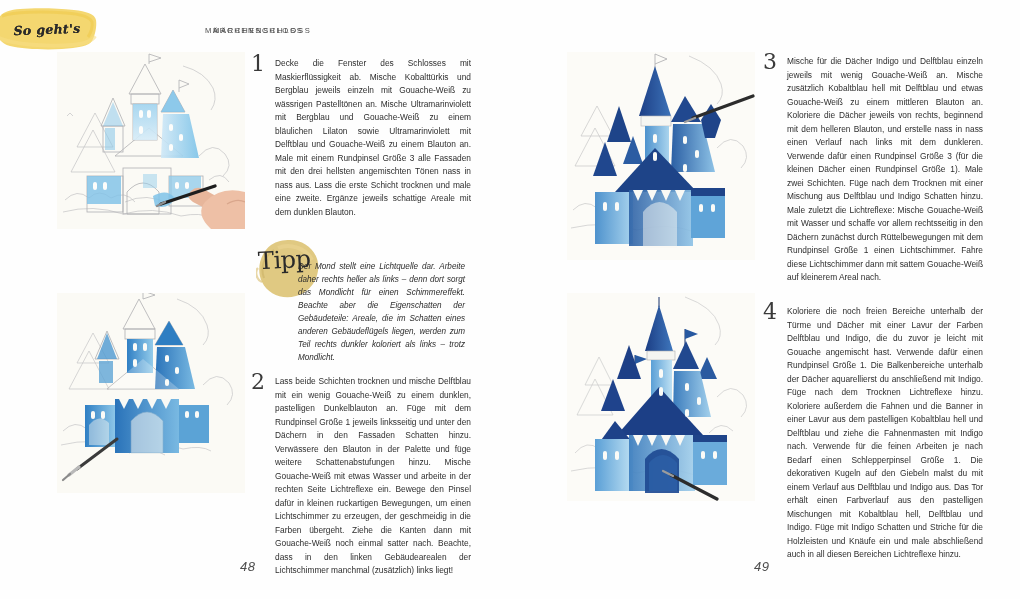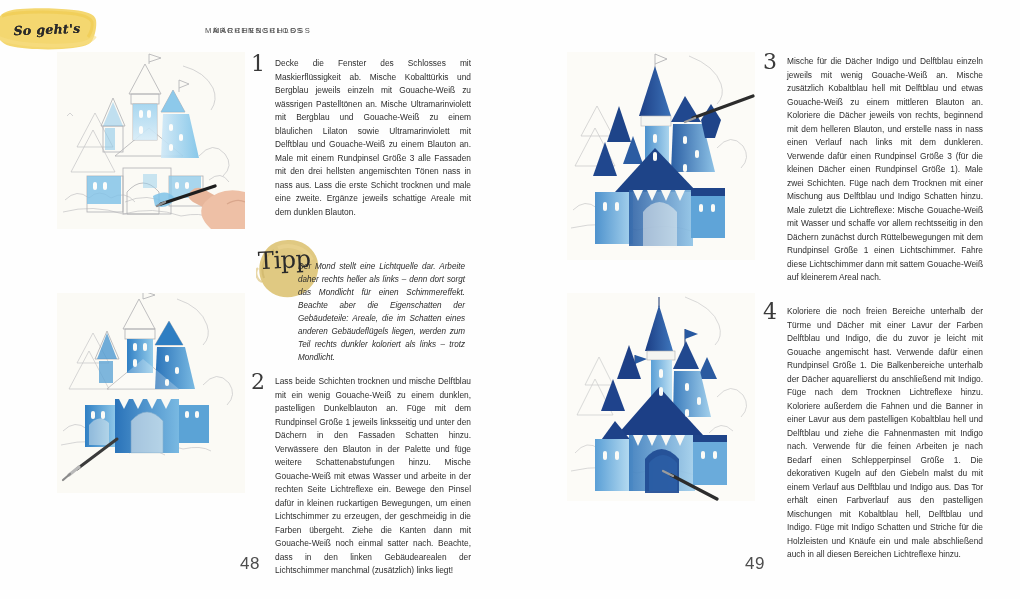--- a/index.html
+++ b/index.html
@@ -34,22 +34,23 @@
     font-size:7.6px; letter-spacing:1.7px; color:#4a4a4a;
     font-family:"Liberation Sans", sans-serif; font-weight:400;
     text-transform: uppercase;
   }
   .runhead.left { left:205px; }
   .runhead.right { left:213px; }
 
   
   .folio {
     position:absolute; bottom:25px;
-    font-size:17px; color:#4d4d4d; letter-spacing:0.6px;
+    font-size:13px; color:#4d4d4d; letter-spacing:0.6px;
     font-family:"Liberation Sans", sans-serif;
+    font-style:italic;
   }
   .folio.left { left:240px; }
 
   
   .photo {
     position:absolute; overflow:hidden;
     background:#fbfaf6;
   }
   .photo svg { display:block; }
 
@@ -445,16 +446,16 @@
     <div class="step" style="left:253px; top:55px; width:212px;">
       <div class="step-num">3</div>
       <div class="step-body">Mische für die Dächer Indigo und Delftblau einzeln jeweils mit wenig Gouache-Weiß an. Mische zusätzlich Kobaltblau hell mit Delftblau und etwas Gouache-Weiß zu einem mittleren Blauton an. Koloriere die Dächer jeweils von rechts, beginnend mit dem helleren Blauton, und erstelle nass in nass einen Verlauf nach links mit dem dunkleren. Verwende dafür einen Rundpinsel Größe 3 (für die kleinen Dächer einen Rundpinsel Größe 1). Male zwei Schichten. Füge nach dem Trocknen mit einer Mischung aus Delftblau und Indigo Schatten hinzu. Male zuletzt die Lichtreflexe: Mische Gouache-Weiß mit Wasser und schaffe vor allem rechtsseitig in den Dächern zunächst durch Rüttelbewegungen mit dem Rundpinsel Größe 1 einen Lichtschimmer. Fahre diese Lichtschimmer dann mit sattem Gouache-Weiß auf kleinerem Areal nach.</div>
     </div>
 
     <div class="step" style="left:253px; top:305px; width:212px;">
       <div class="step-num">4</div>
       <div class="step-body">Koloriere die noch freien Bereiche unterhalb der Türme und Dächer mit einer Lavur der Farben Delftblau und Indigo, die du zuvor je leicht mit Gouache angemischt hast. Verwende dafür einen Rundpinsel Größe 1. Die Balkenbereiche unterhalb der Dächer aquarellierst du anschließend mit Indigo. Füge nach dem Trocknen Lichtreflexe hinzu. Koloriere außerdem die Fahnen und die Banner in einer Lavur aus dem pastelligen Kobaltblau hell und Delftblau und ziehe die Fahnenmasten mit Indigo nach. Verwende für die feinen Arbeiten je nach Bedarf einen Schlepperpinsel Größe 1. Die dekorativen Kugeln auf den Giebeln malst du mit einem Verlauf aus Delftblau und Indigo aus. Das Tor erhält einen Farbverlauf aus den pastelligen Mischungen mit Kobaltblau hell, Delftblau und Indigo. Füge mit Indigo Schatten und Striche für die Holzleisten und Knäufe ein und male abschließend auch in all diesen Bereichen Lichtreflexe hinzu.</div>
     </div>
 
-    <div class="folio" style="left:235px; bottom:25px;">49</div>
+    <div class="folio" style="left:244px; bottom:25px;">49</div>
   </div>
 
 </div>
 
 </body></html>

